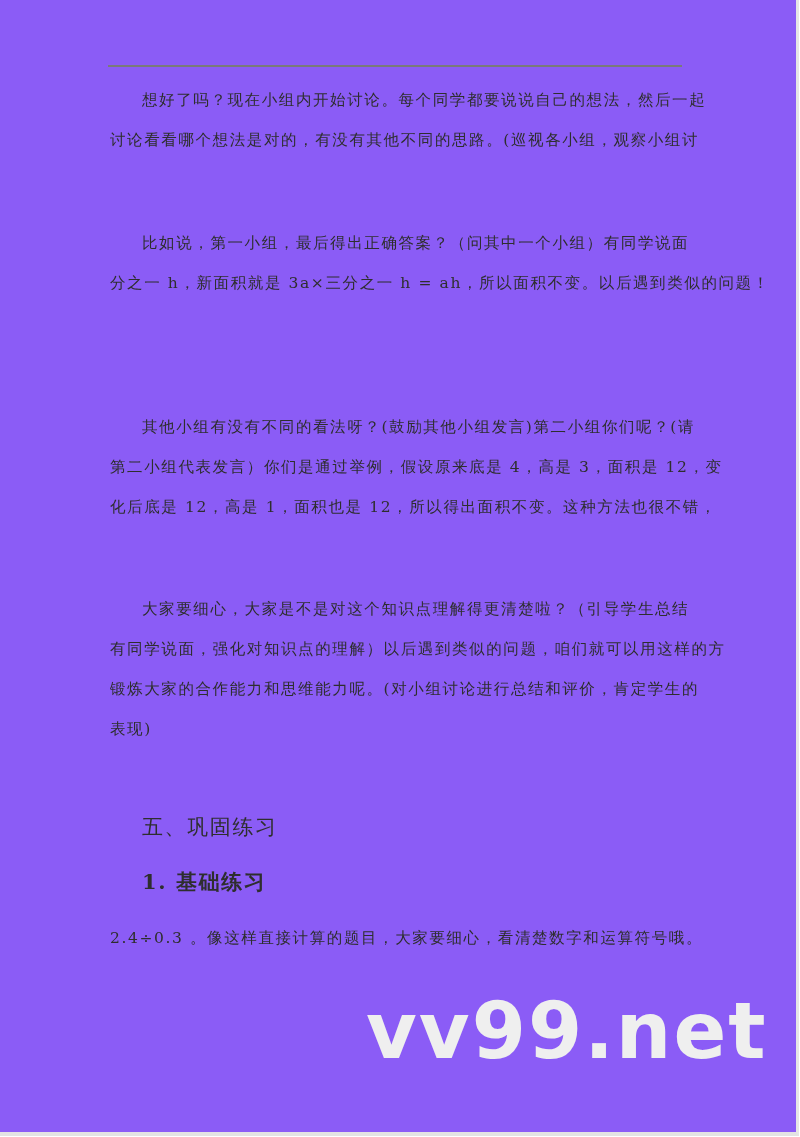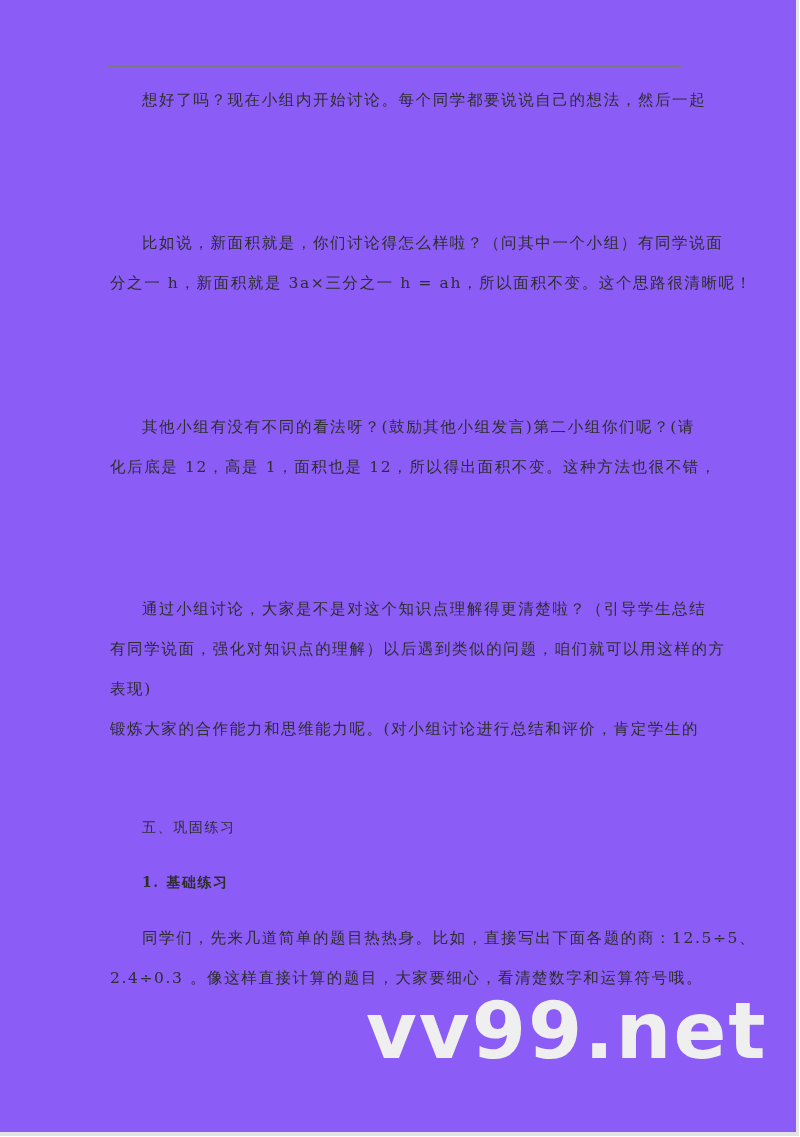--- a/index.html
+++ b/index.html
@@ -48,21 +48,21 @@
     display: block;
     white-space: nowrap;
     height: 40px;
   }
   .para .line.indent {
     padding-left: 32px;
   }
   .heading {
     position: absolute;
     left: 142px;
-    font-size: 14px;
+    font-size: 21px;
     line-height: 40px;
     letter-spacing: 1.6px;
     margin: 0;
   }
   .watermark {
     position: absolute;
     left: 366px;
     top: 992px;
     font-family: "DejaVu Sans", "Liberation Sans", sans-serif;
     font-weight: bold;
@@ -74,43 +74,44 @@
 </style>
 </head>
 <body>
 
 <div class="page">
 
   <div class="header-rule"></div>
 
   <p class="para" style="top:80px;">
     <span class="line indent">想好了吗？现在小组内开始讨论。每个同学都要说说自己的想法，然后一起</span>
+    <span class="line">讨论看看哪个想法是对的，有没有其他不同的思路。(巡视各小组，观察小组讨</span>
   </p>
 
   <p class="para" style="top:223px;">
-    <span class="line indent">比如说，新面积就是，你们讨论得怎么样啦？（问其中一个小组）有同学说面</span>
-    <span class="line">分之一 h，新面积就是 3a×三分之一 h = ah，所以面积不变。这个思路很清晰呢！</span>
+    <span class="line indent">比如说，第一小组，最后得出正确答案？（问其中一个小组）有同学说面</span>
+    <span class="line">分之一 h，新面积就是 3a×三分之一 h = ah，所以面积不变。以后遇到类似的问题！</span>
   </p>
 
   <p class="para" style="top:407px;">
     <span class="line indent">其他小组有没有不同的看法呀？(鼓励其他小组发言)第二小组你们呢？(请</span>
+    <span class="line">第二小组代表发言）你们是通过举例，假设原来底是 4，高是 3，面积是 12，变</span>
     <span class="line">化后底是 12，高是 1，面积也是 12，所以得出面积不变。这种方法也很不错，</span>
   </p>
 
   <p class="para" style="top:589px;">
-    <span class="line indent">通过小组讨论，大家是不是对这个知识点理解得更清楚啦？（引导学生总结</span>
+    <span class="line indent">大家要细心，大家是不是对这个知识点理解得更清楚啦？（引导学生总结</span>
     <span class="line">有同学说面，强化对知识点的理解）以后遇到类似的问题，咱们就可以用这样的方</span>
+    <span class="line">锻炼大家的合作能力和思维能力呢。(对小组讨论进行总结和评价，肯定学生的</span>
     <span class="line">表现)</span>
-    <span class="line">锻炼大家的合作能力和思维能力呢。(对小组讨论进行总结和评价，肯定学生的</span>
   </p>
 
   <h2 class="heading" style="top:807px; font-weight:normal;">五、巩固练习</h2>
 
   <h3 class="heading" style="top:862px; font-weight:bold;">1. 基础练习</h3>
 
   <p class="para" style="top:918px;">
-    <span class="line indent">同学们，先来几道简单的题目热热身。比如，直接写出下面各题的商：12.5÷5、</span>
     <span class="line">2.4÷0.3 。像这样直接计算的题目，大家要细心，看清楚数字和运算符号哦。</span>
   </p>
 
   <div class="watermark">vv99.net</div>
 
 </div>
 
 </body></html>

